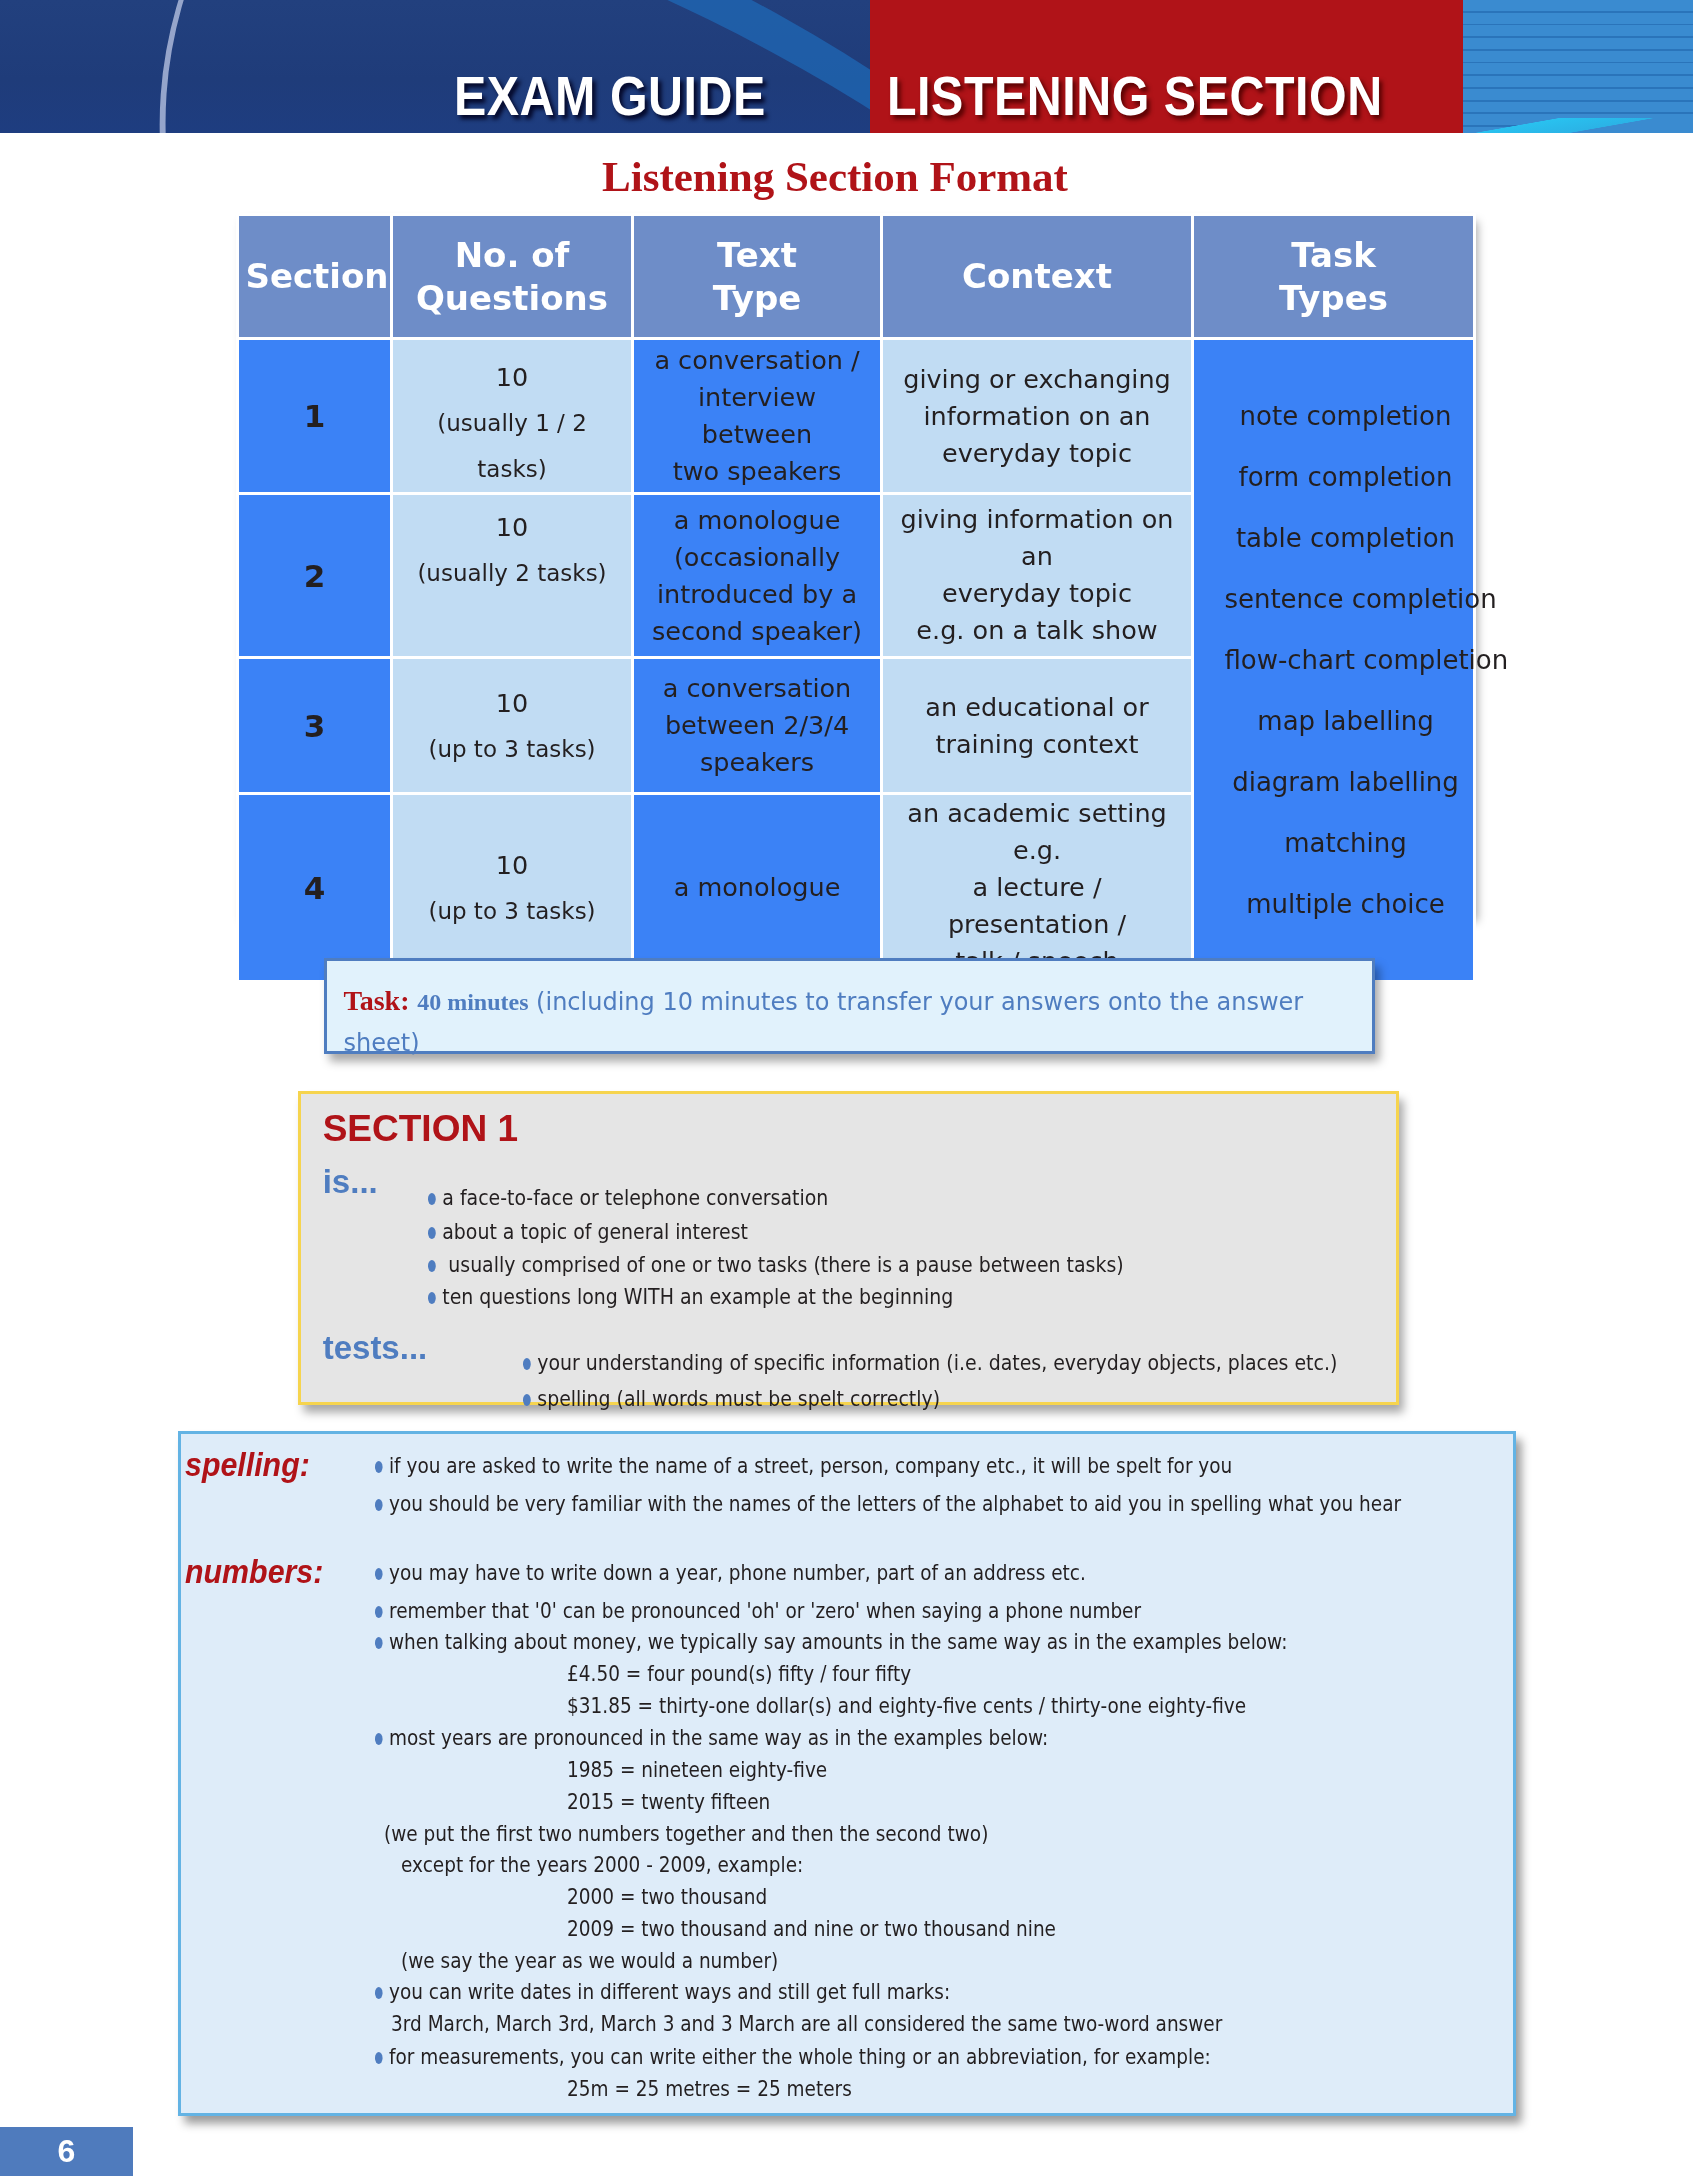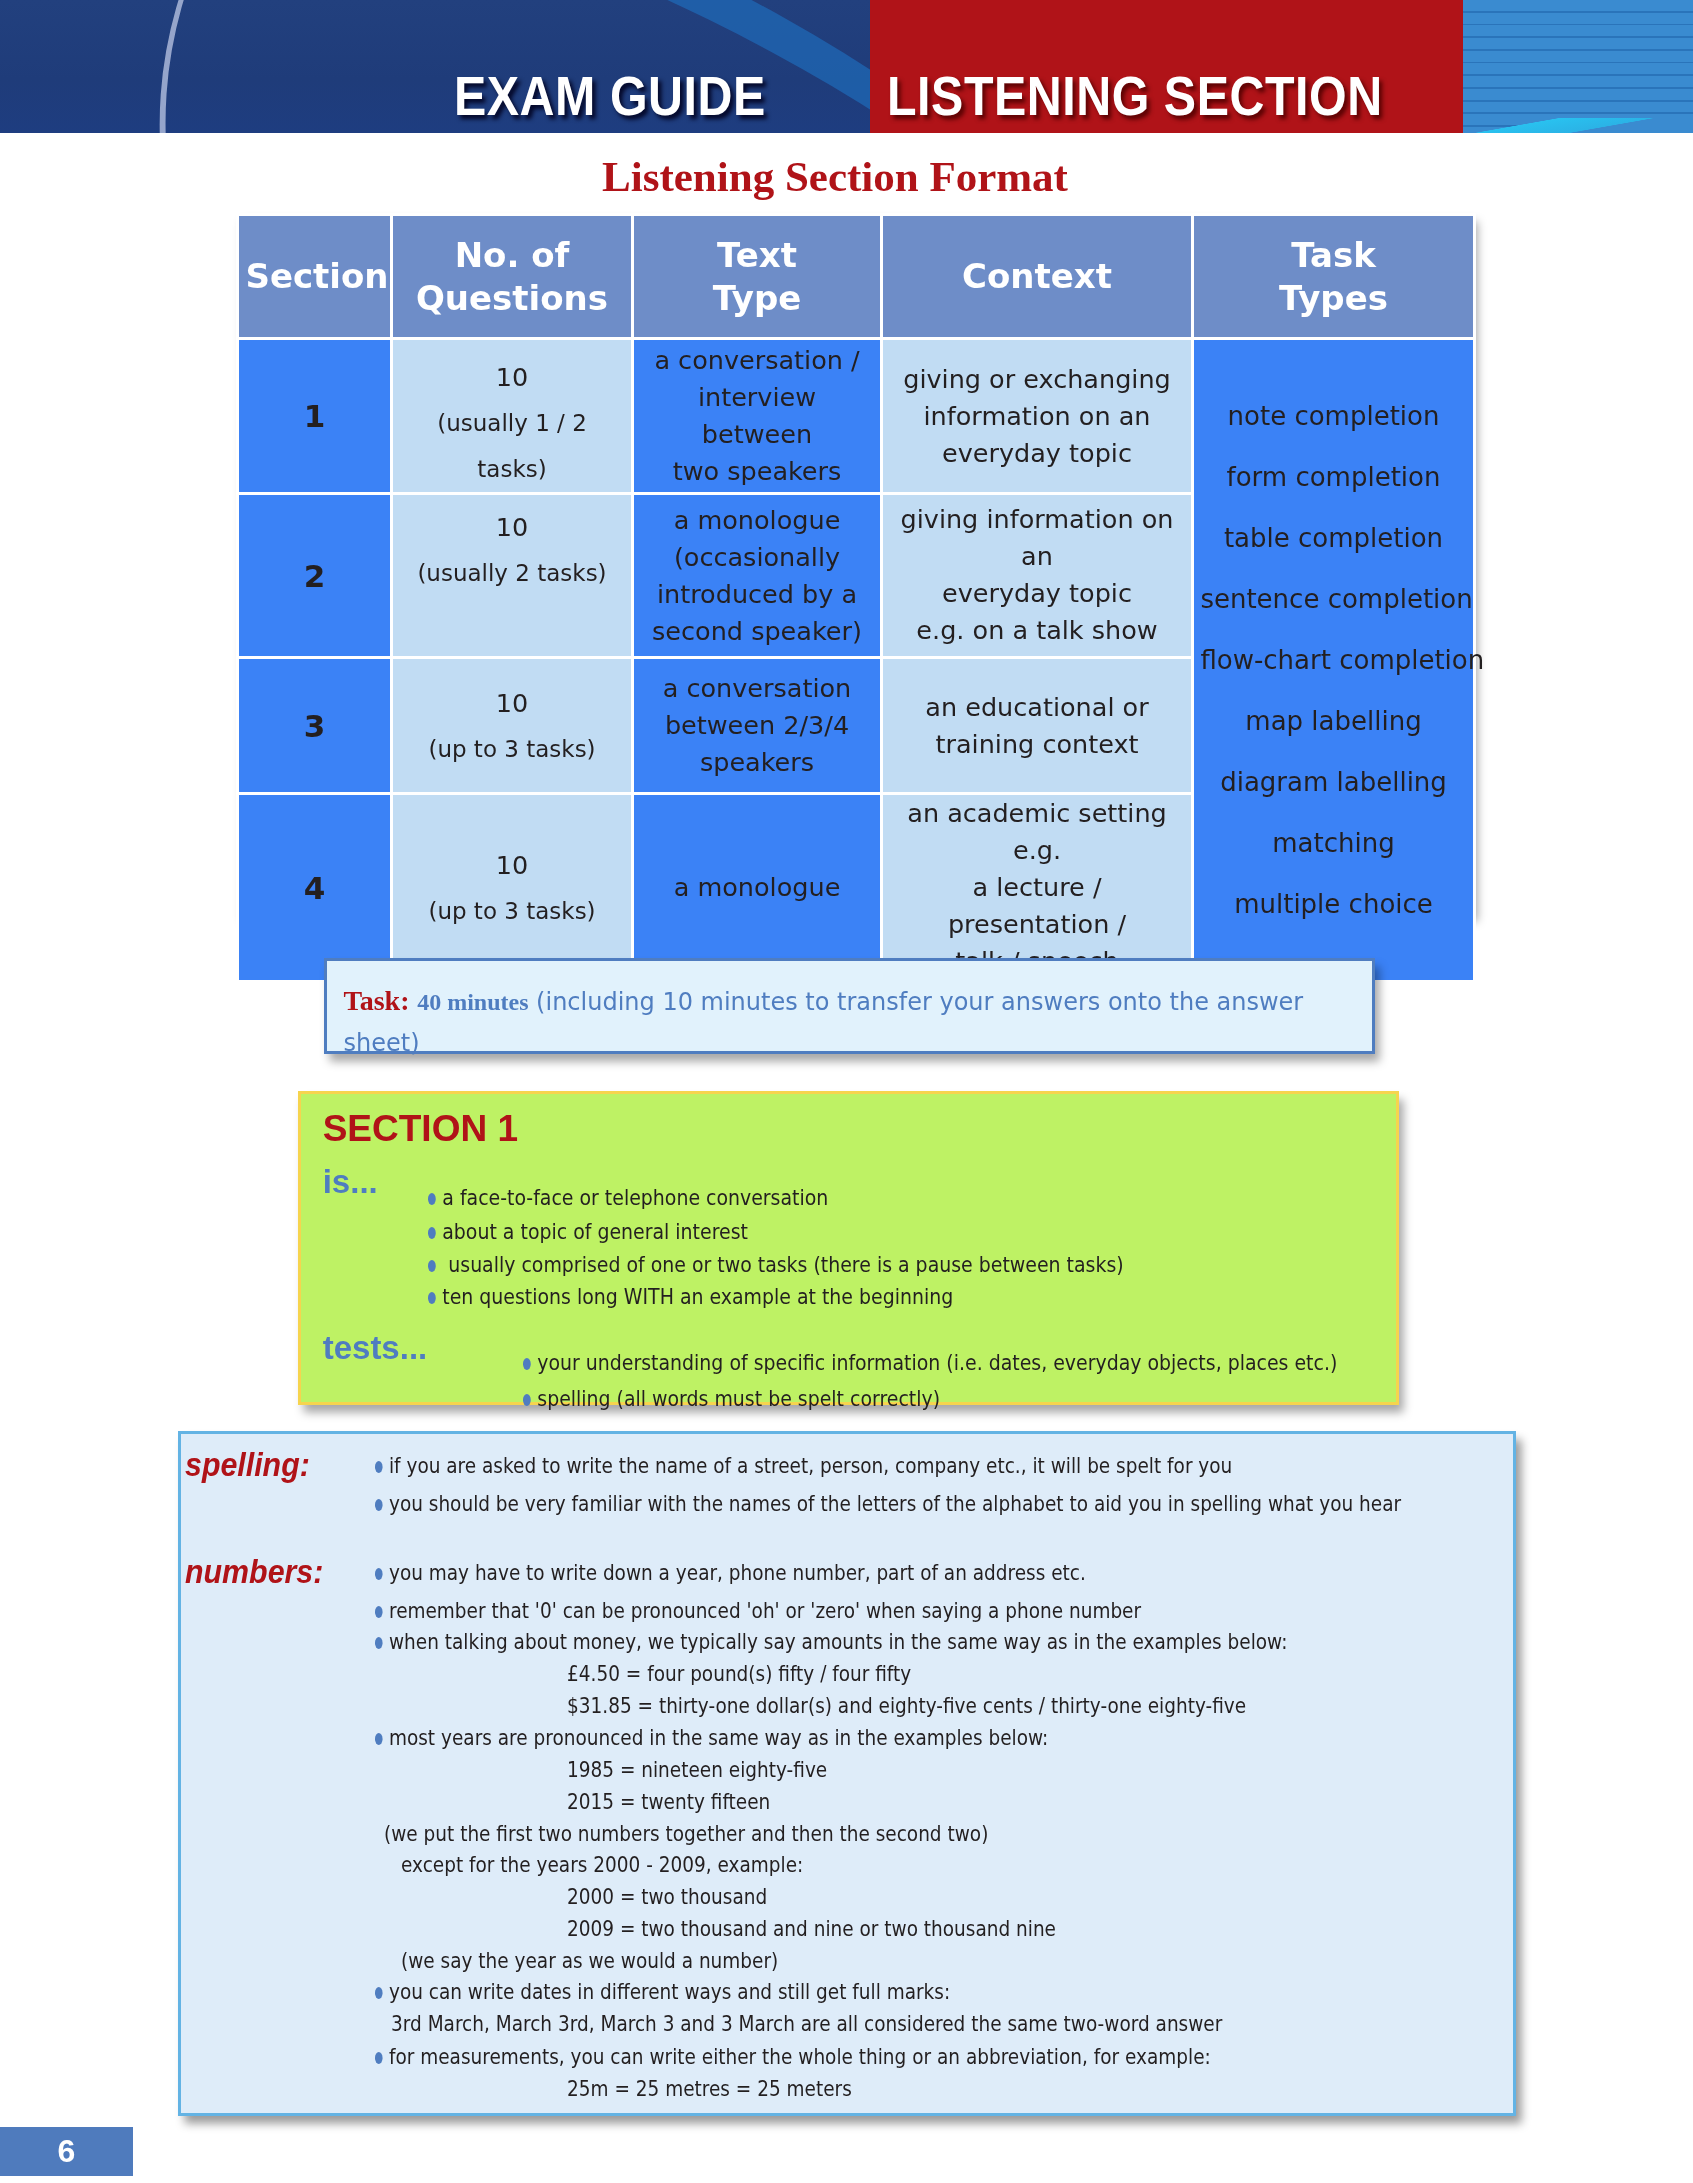--- a/index.html
+++ b/index.html
@@ -81,41 +81,41 @@
   .c-blue { background: #c1dcf3; }
   td.sec-num { font-size: 31px; font-weight: bold; color: #231f20; }
   td.q-cell { font-size: 25.5px; line-height: 46px; color: #231f20; }
   td.q-cell .q-sub { font-size: 23px; }
   td.tt-cell, td.ctx-cell { font-size: 25.5px; line-height: 37px; color: #231f20; }
   td.ctx-left { text-align: left; }
   td.task-cell {
     text-align: left; vertical-align: top; padding: 5.1px 6.4px 0 6.4px;
     font-size: 26px; line-height: 61px; color: #231f20;
   }
-  td.task-cell div { white-space: nowrap; }
+  td.task-cell div { white-space: nowrap; margin-left: 24px; }
 
   
   .time-box {
     position: absolute; left: 324px; top: 958px; width: 1051px; height: 96px;
     background: #e1f2fc; border: 3.2px solid #4f7dc0;
     box-shadow: 5.1px 7.6px 9px rgba(0,0,0,0.35);
     padding: 19px 0 0 16.6px; box-sizing: border-box;
     color: #4f7dc0; font-size: 24px; line-height: 41px;
   }
   .time-box .lbl {
     font-family: "Liberation Serif", serif; font-weight: bold; color: #b01318; font-size: 28px;
   }
   .time-box .strong-val {
     font-family: "Liberation Serif", serif; font-weight: bold; color: #4f7dc0; font-size: 24px;
   }
 
   
   .section1-box {
     position: absolute; left: 298px; top: 1091px; width: 1101px; height: 314px;
-    background: #bef264; border: 3.2px solid #f6d44e;
+    background: #e5e5e5; border: 3.2px solid #f6d44e;
     box-shadow: 5.1px 7.6px 9px rgba(0,0,0,0.35); box-sizing: border-box;
   }
   .s1-title {
     position: absolute; left: 21.7px; top: 11.5px;
     font-family: "Liberation Sans", sans-serif; font-weight: bold; color: #b01318; font-size: 37px;
     line-height: 45px;
   }
   .s1-label {
     position: absolute; font-family: "Liberation Sans", sans-serif; font-weight: bold;
     color: #4f7dc0; font-size: 33px; line-height: 38px;

